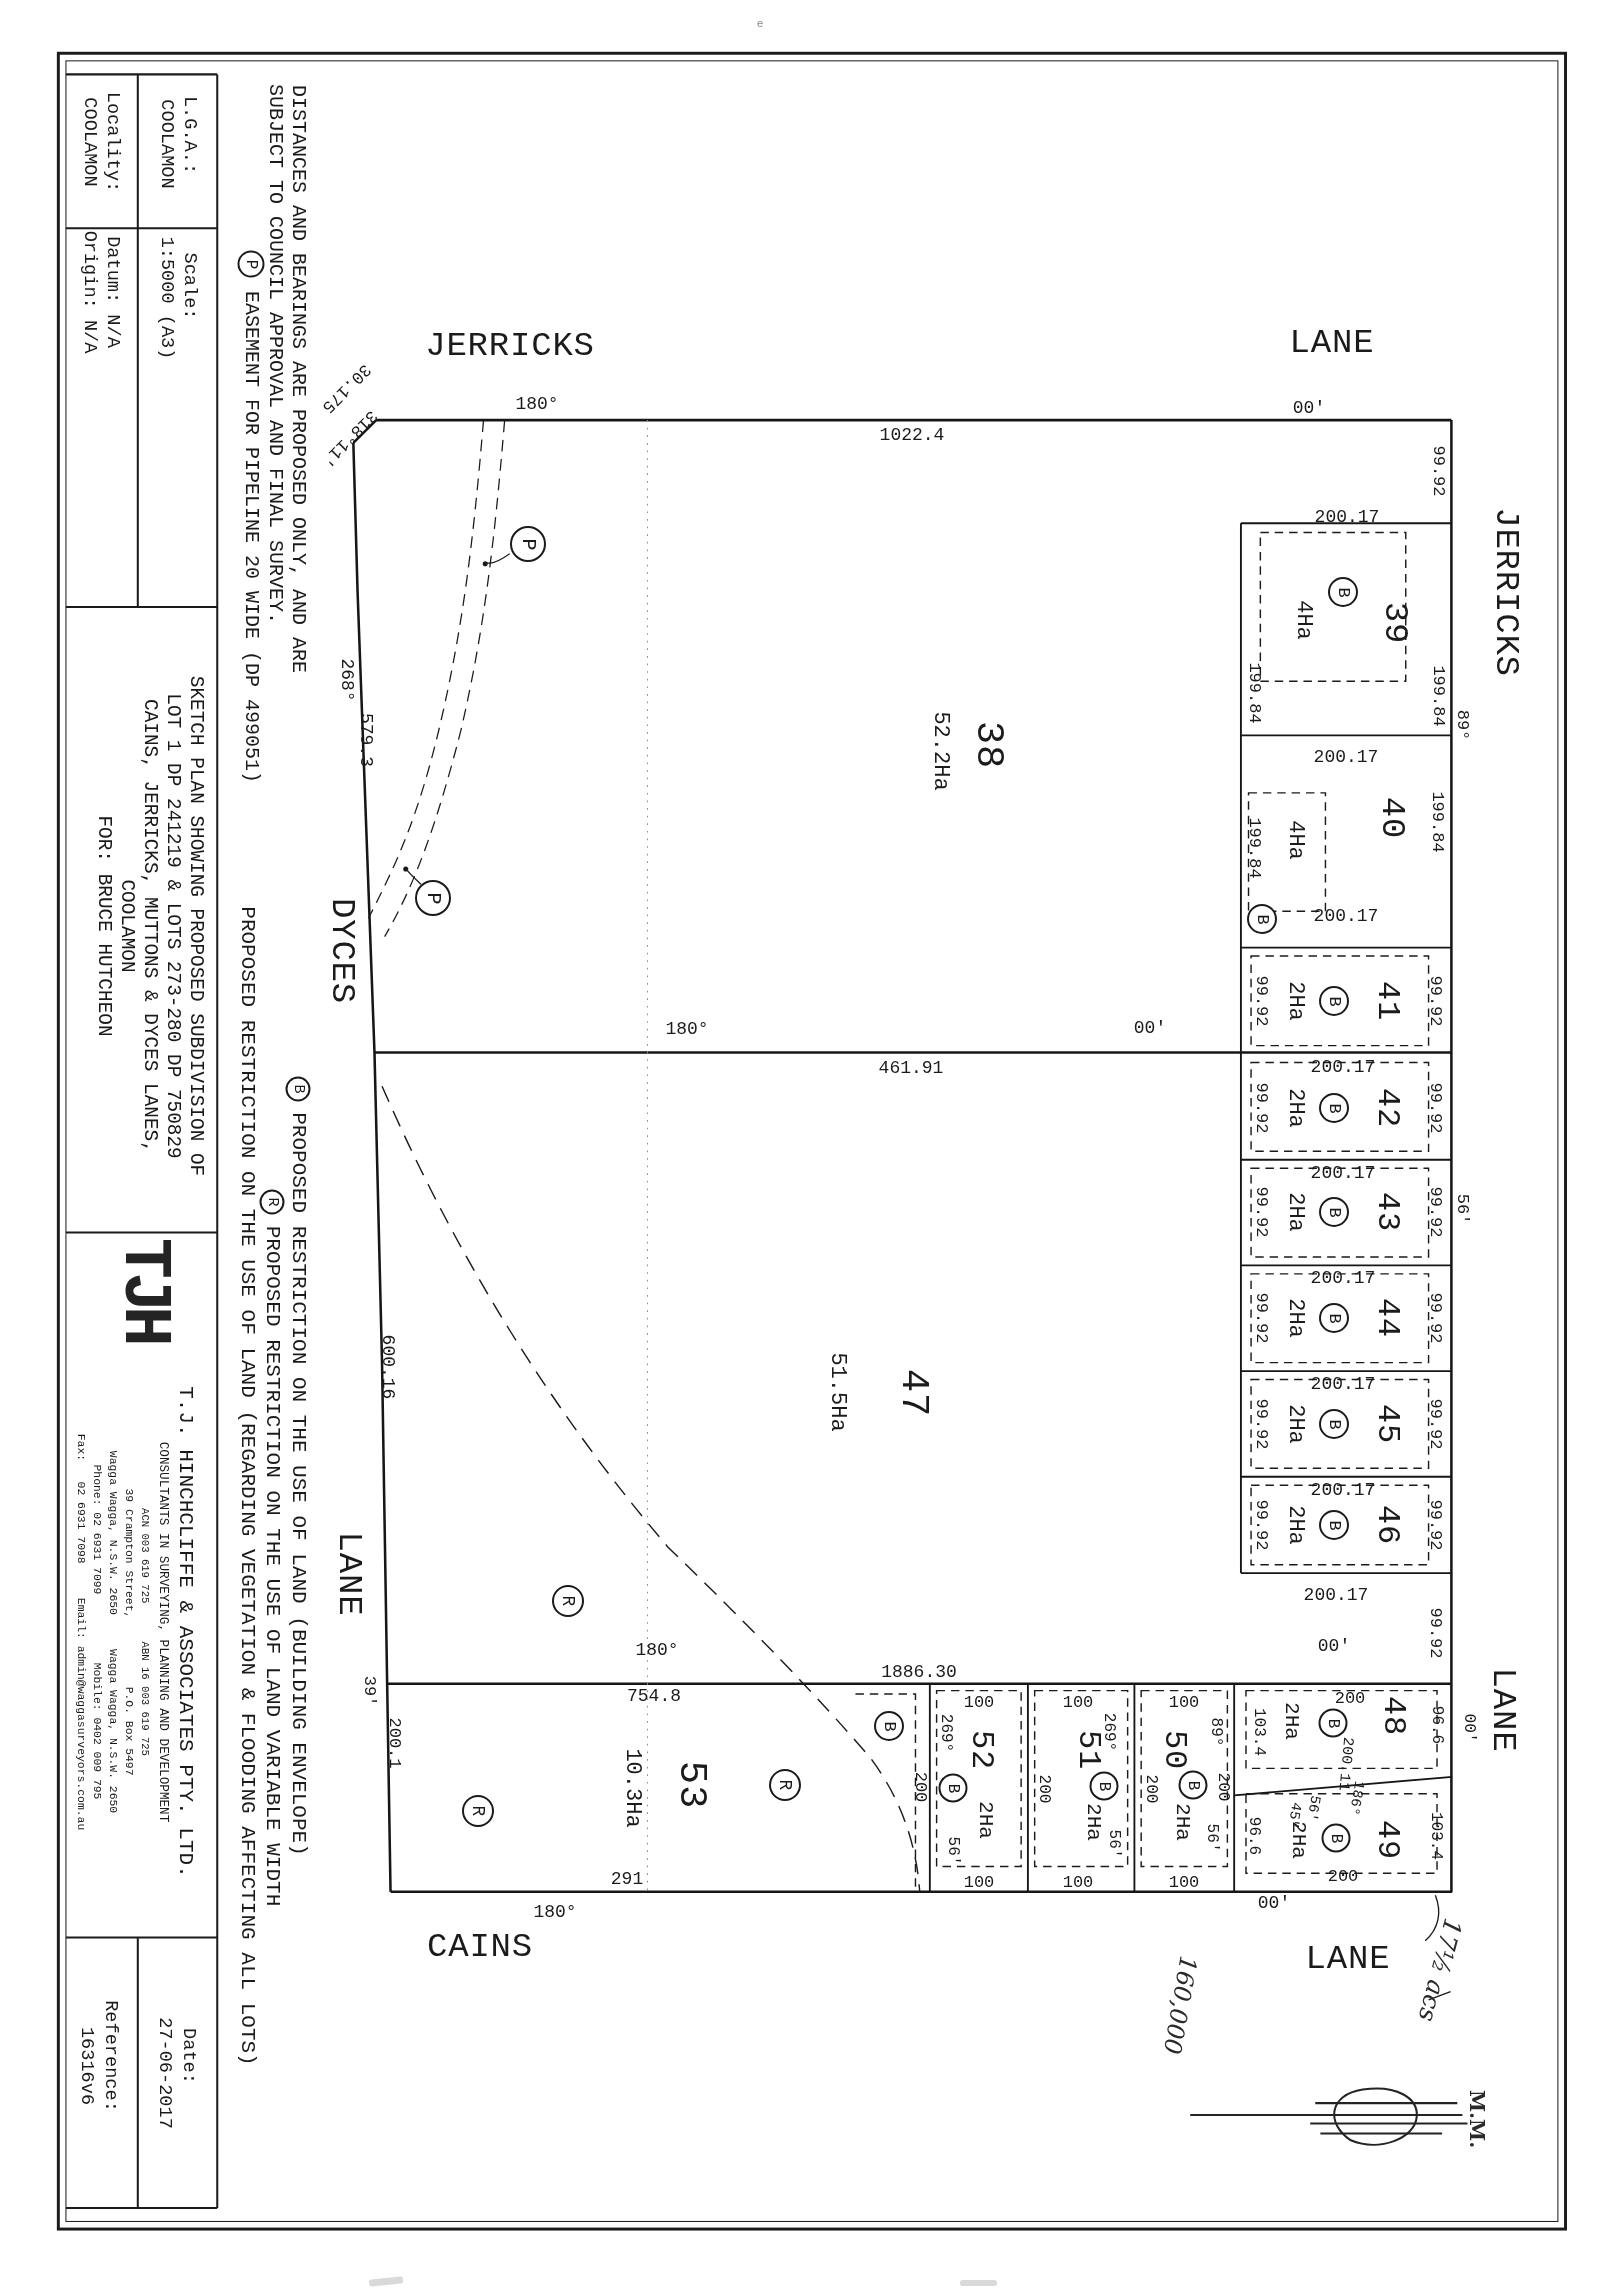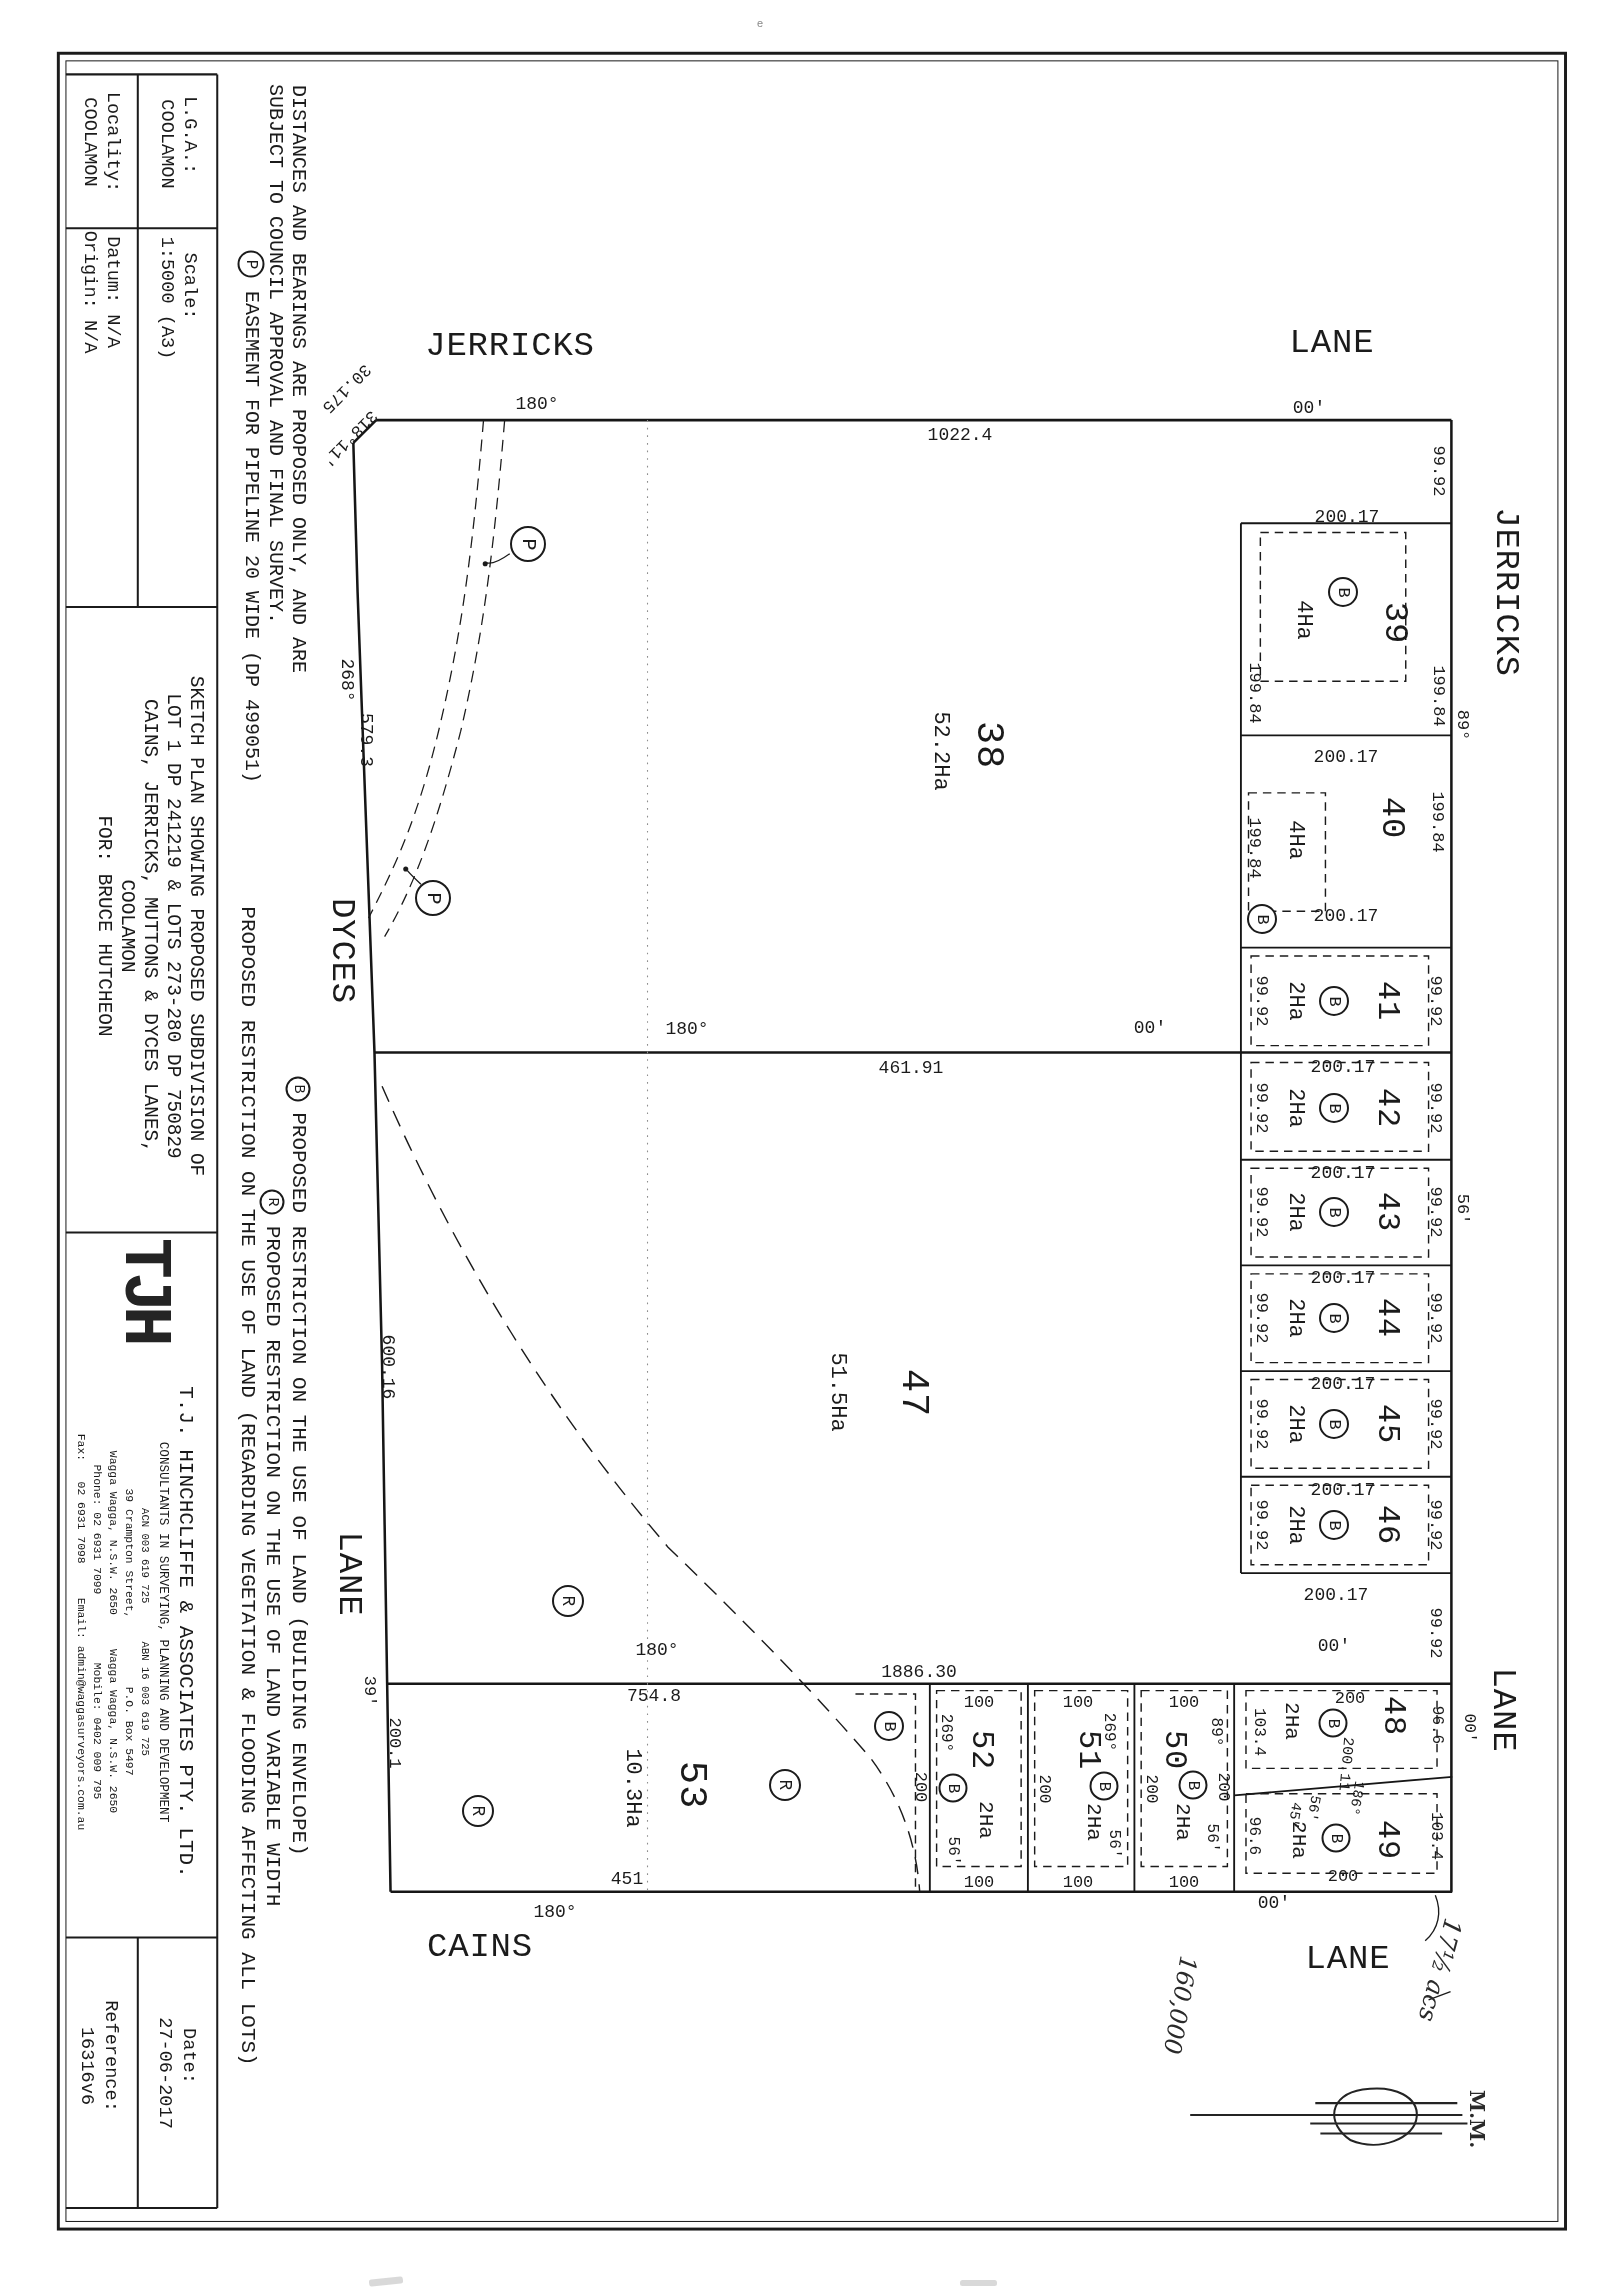--- a/index.html
+++ b/index.html
@@ -174,21 +174,21 @@
   <div class="lbl big" style="left:1332px;top:344px;font-size:34px;">LANE</div>
   <div class="lbl r90 big" style="left:1505px;top:592px;font-size:34px;">JERRICKS</div>
   <div class="lbl r90 big" style="left:1502px;top:1710px;font-size:34px;">LANE</div>
   <div class="lbl r90 big" style="left:341px;top:951px;font-size:34px;">DYCES</div>
   <div class="lbl r90 big" style="left:348px;top:1574px;font-size:34px;">LANE</div>
   <div class="lbl big" style="left:480px;top:1948px;font-size:34px;">CAINS</div>
   <div class="lbl big" style="left:1348px;top:1960px;font-size:34px;">LANE</div>
 
   <div class="lbl" style="left:537px;top:404px;font-size:18px;">180°</div>
   <div class="lbl" style="left:1309px;top:408px;font-size:18px;">00'</div>
-  <div class="lbl" style="left:912px;top:435px;font-size:18px;margin-left:48px;">1022.4</div>
+  <div class="lbl" style="left:912px;top:435px;font-size:18px;">1022.4</div>
   <div class="lbl r135" style="left:346px;top:388px;font-size:17px;">30.175</div>
   <div class="lbl r135" style="left:349px;top:438px;font-size:17px;">318°11'</div>
   <div class="lbl r90" style="left:347px;top:680px;font-size:18px;">268°</div>
   <div class="lbl r90" style="left:366px;top:740px;font-size:18px;">579.3</div>
 
   <div class="sym" style="left:528px;top:544px;width:36px;height:36px;">
     <span style="font-size:20px;">P</span>
   </div>
   <div class="sym" style="left:433px;top:898px;width:36px;height:36px;">
     <span style="font-size:20px;">P</span>
@@ -299,21 +299,21 @@
   <div class="lbl" style="left:919px;top:1672px;font-size:18px;">1886.30</div>
   <div class="lbl" style="left:654px;top:1696px;font-size:18px;">754.8</div>
   <div class="lbl r90" style="left:369px;top:1691px;font-size:17px;">39'</div>
   <div class="lbl r90" style="left:394px;top:1743px;font-size:17px;">200.1</div>
   <div class="lbl r90" style="left:632px;top:1788px;font-size:22px;">10.3Ha</div>
   <div class="lbl r90 big" style="left:691px;top:1785px;font-size:39px;">53</div>
   <div class="sym" style="left:889px;top:1726px;width:30px;height:30px;">
       <span style="font-size:17px;">B</span>
     </div>
   <div class="lbl r90" style="left:920px;top:1787px;font-size:17px;">200</div>
-  <div class="lbl" style="left:627px;top:1879px;font-size:18px;">451</div>
+  <div class="lbl" style="left:627px;top:1879px;font-size:18px;">291</div>
   <div class="lbl" style="left:555px;top:1912px;font-size:18px;">180°</div>
   <div class="lbl" style="left:1274px;top:1903px;font-size:18px;">00'</div>
 
   <div class="lbl" style="left:979px;top:1703px;font-size:17px;">100</div>
   <div class="lbl r90" style="left:946px;top:1733px;font-size:16px;">269°</div>
   <div class="lbl r90 big" style="left:981px;top:1750px;font-size:32px;">52</div>
   <div class="sym" style="left:953px;top:1788px;width:29px;height:29px;">
       <span style="font-size:16px;">B</span>
     </div>
   <div class="lbl r90" style="left:985px;top:1820px;font-size:21px;">2Ha</div>

